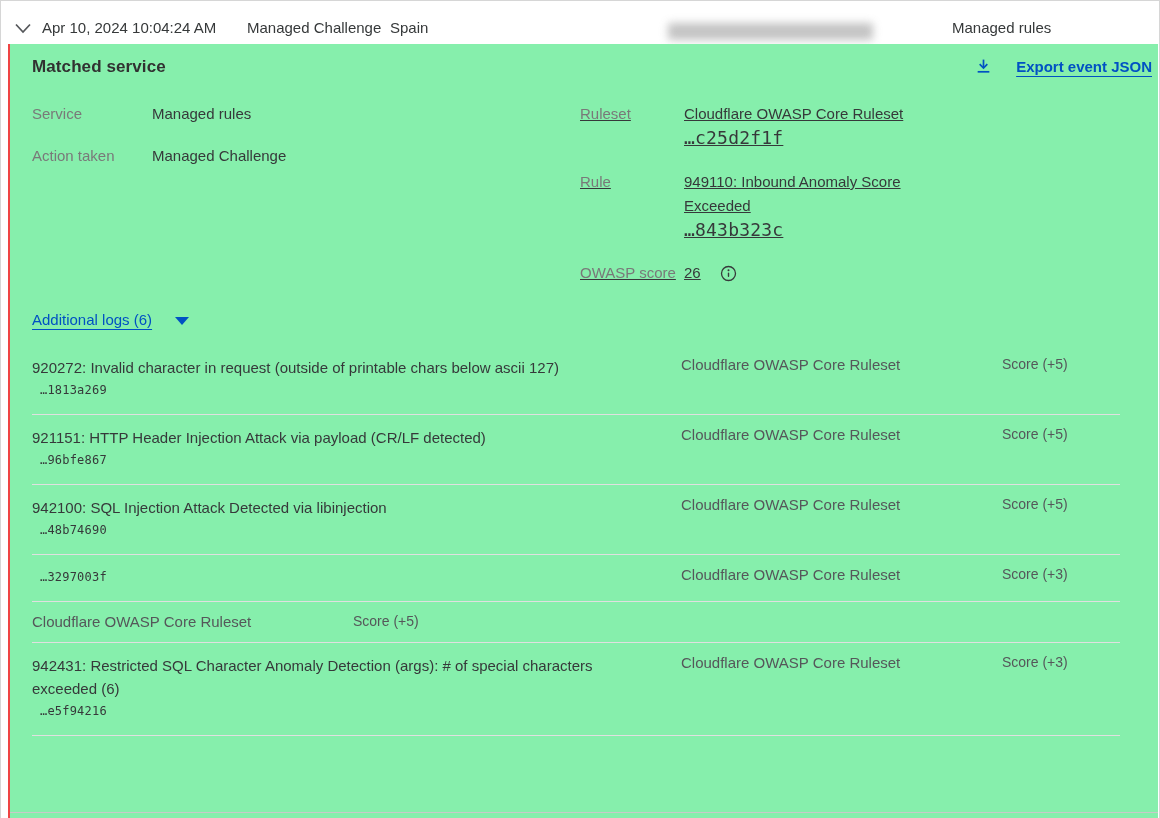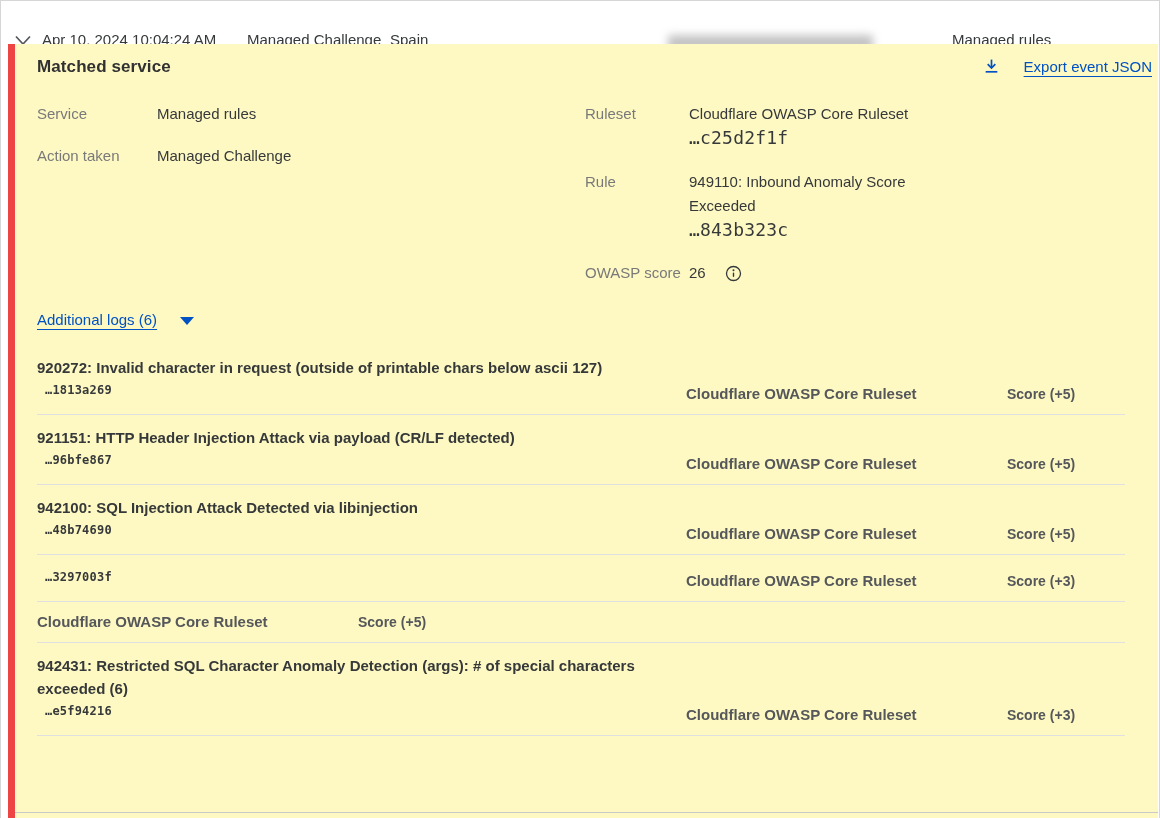--- a/index.html
+++ b/index.html
@@ -11,75 +11,75 @@
   }
   .page {
     position:absolute; inset:0;
     border-top:1px solid #d6d6d6;
     border-left:1px solid #d6d6d6;
     border-right:1px solid #d6d6d6;
     background:#fff;
   }
 
   
-  .event-row { position:absolute; left:0; top:16px; width:100%; height:43px; cursor:pointer; }
+  .event-row { position:absolute; left:0; top:4px; width:100%; height:43px; cursor:pointer; }
   .event-row .cell { position:absolute; top:13px; font-size:15px; line-height:20px; color:#36393a; white-space:nowrap; }
   .chev { position:absolute; left:13px; top:17px; width:18px; height:13px; }
   .redacted {
     position:absolute; left:667px; top:18px; width:205px; height:17px;
     background:#b0b0b0; border-radius:3px; filter:blur(4px); opacity:.75;
   }
 
   
   .panel {
     position:absolute; left:7px; top:43px; right:1px; bottom:0;
-    border-left:7px solid #ef4444; background:#fef9c3;
+    border-left:2px solid #ef4444; background:#86efac;
   }
   .panel-title {
     position:absolute; left:22px; top:13px;
     font-size:17px; font-weight:700; color:#313131; letter-spacing:.1px;
   }
   .export-link {
     position:absolute; right:6px; top:14px;
     display:flex; align-items:center; gap:24px;
-    color:#0051c3; font-size:15px; cursor:pointer; text-decoration:none;
+    color:#0051c3; font-size:15px; cursor:pointer; text-decoration:none;font-weight:bold;
   }
   .export-link .lbl { text-decoration:underline; text-underline-offset:4px; }
 
   .label { color:#797979; font-size:15px; line-height:24px; }
   .value { color:#36393a; font-size:15px; line-height:24px; }
   .hash  { font-family:"DejaVu Sans Mono", monospace; font-size:18px; line-height:24px; color:#36393a; letter-spacing:.2px; }
 
   .details-left { position:absolute; left:22px; top:58px; }
   .details-left .drow { display:flex; margin-bottom:18px;gap:8px; }
   .details-left .label { width:112px; }
 
   .details-right { position:absolute; left:570px; top:58px; }
-  .details-right .drow { display:flex; }
+  .details-right .drow { display:flex;text-decoration:underline; }
   .details-right .label { width:104px; flex:0 0 104px; }
   .details-right .vblock { width:240px; }
   .gap20 { height:20px; } .gap19 { height:19px; }
   .owasp-val { display:flex; align-items:center; gap:19px; }
   .info-icon { width:17px; height:17px; display:inline-block; cursor:pointer; }
 
   .addlogs {
     position:absolute; left:22px; top:267px;
     display:inline-flex; align-items:center; gap:23px;
     color:#0051c3; font-size:15px; cursor:pointer;
   }
   .addlogs .lbl { text-decoration:underline; text-underline-offset:4px; }
   .tri-down {
     width:0; height:0; margin-top:2px;
     border-left:7px solid transparent; border-right:7px solid transparent;
     border-top:8px solid #0051c3;
   }
 
   
   .logs { position:absolute; left:22px; top:301px; width:1088px; }
-  .log-row { display:flex; align-items:flex-end; border-bottom:1px solid #e0e0e0; padding:11px 0 12px 0;font-weight:bold; }
+  .log-row { display:flex; align-items:flex-start; border-bottom:1px solid #e0e0e0; padding:11px 0 12px 0; }
   .log-desc { width:649px; padding-right:40px; }
   .log-desc .d { font-size:15px; line-height:23px; color:#36393a; }
   .log-desc .hash { font-size:12px; line-height:23px;margin-left:8px; }
   .log-ruleset { width:321px; font-size:15px; color:#55575a; }
   .log-score { width:118px; font-size:14px; color:#55575a; }
 
   .panel-bottom-line { position:absolute; left:0; right:0; top:768px; height:1px; background:#c9c9c9; }
 </style>
 </head>
 <body>

